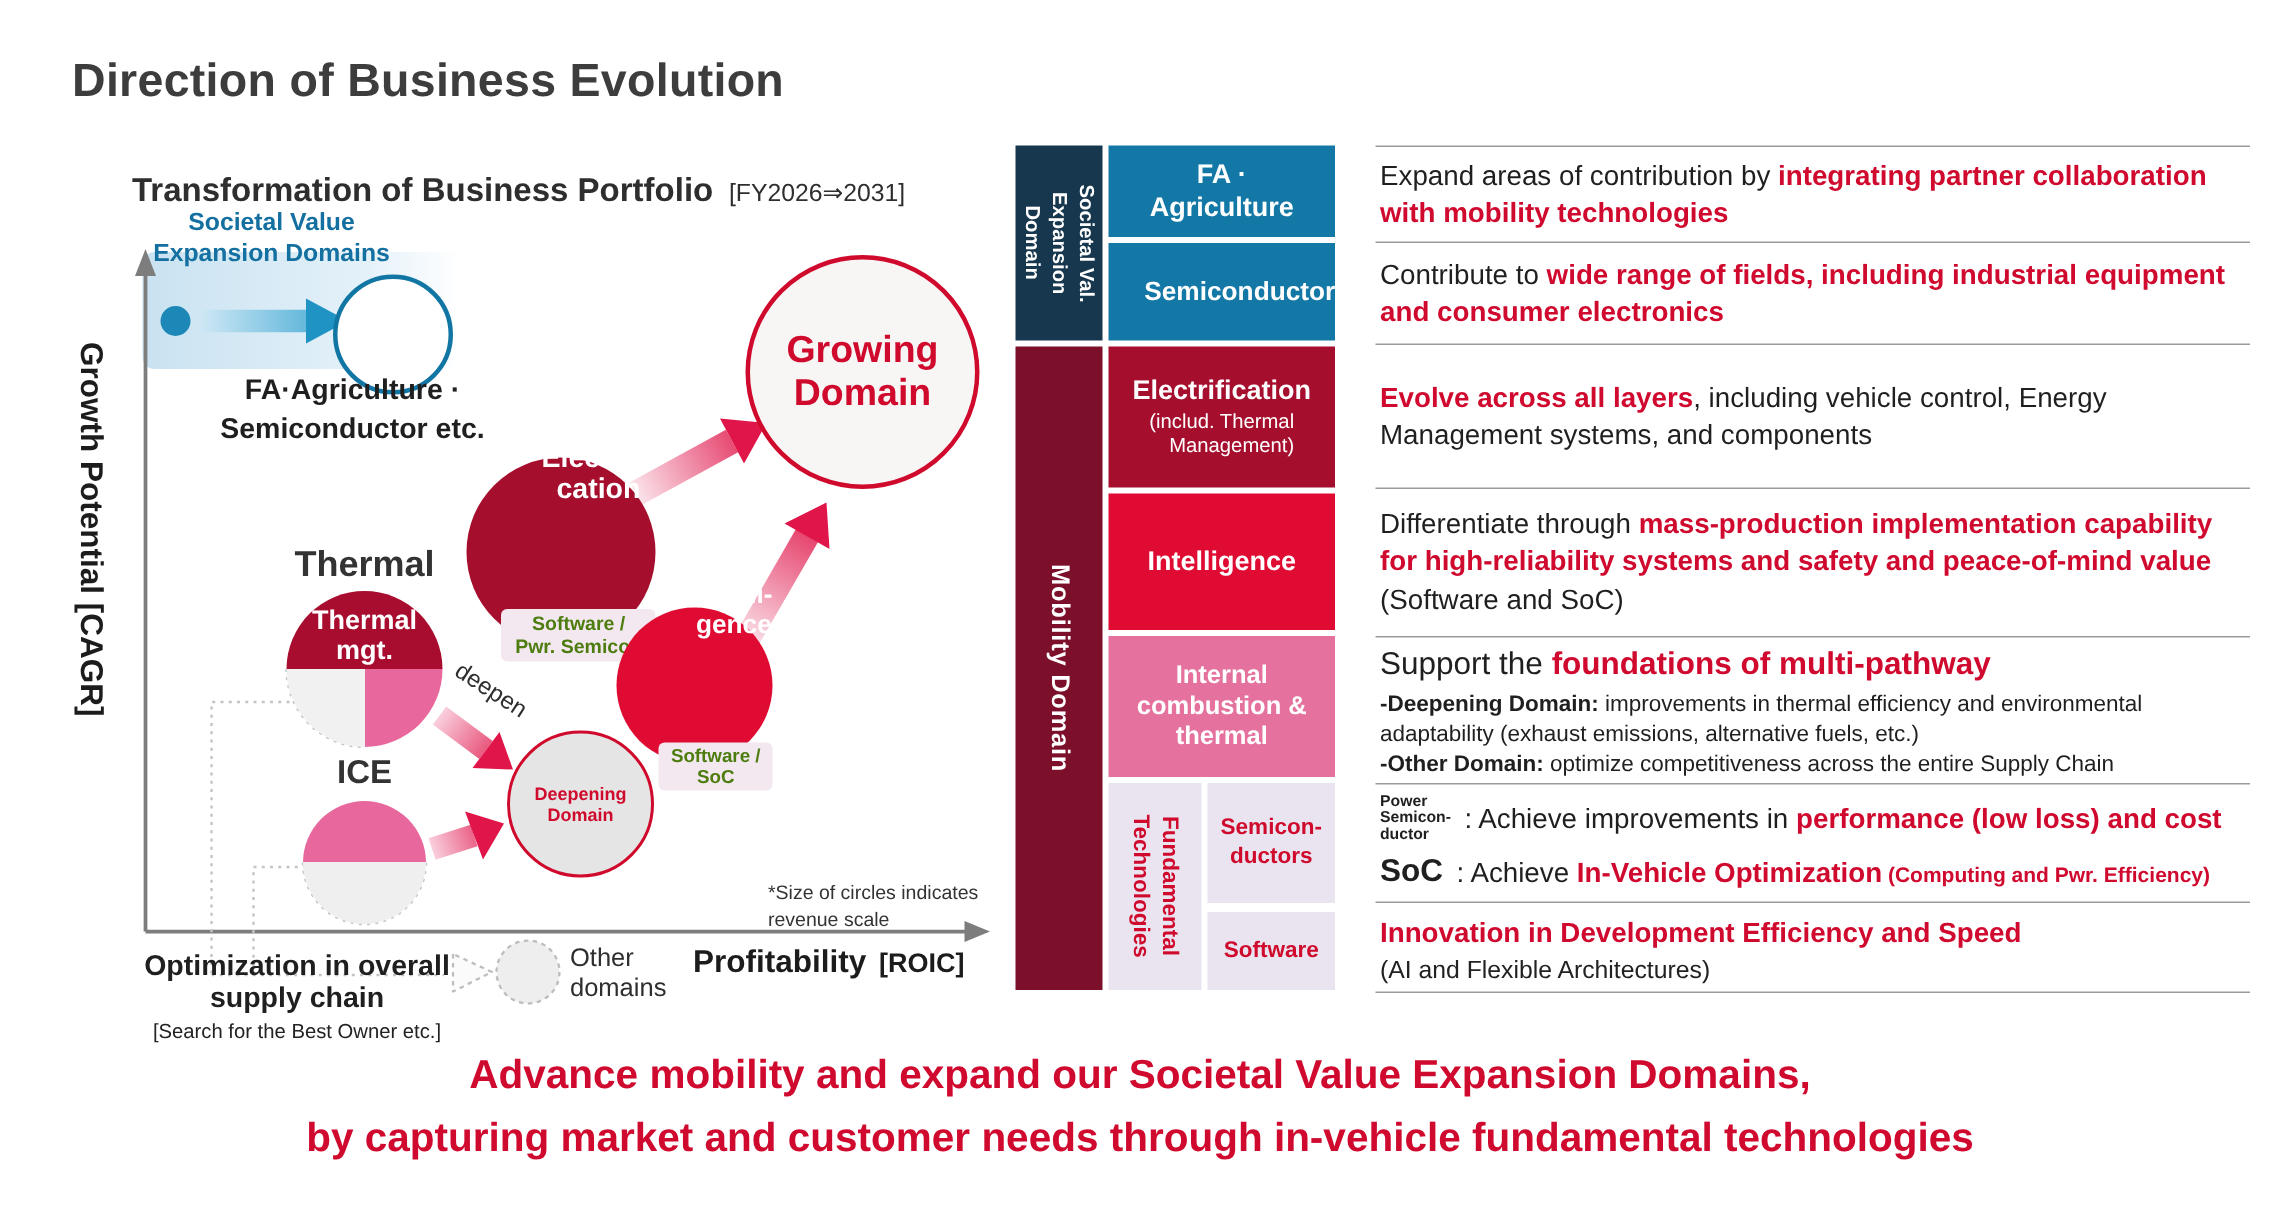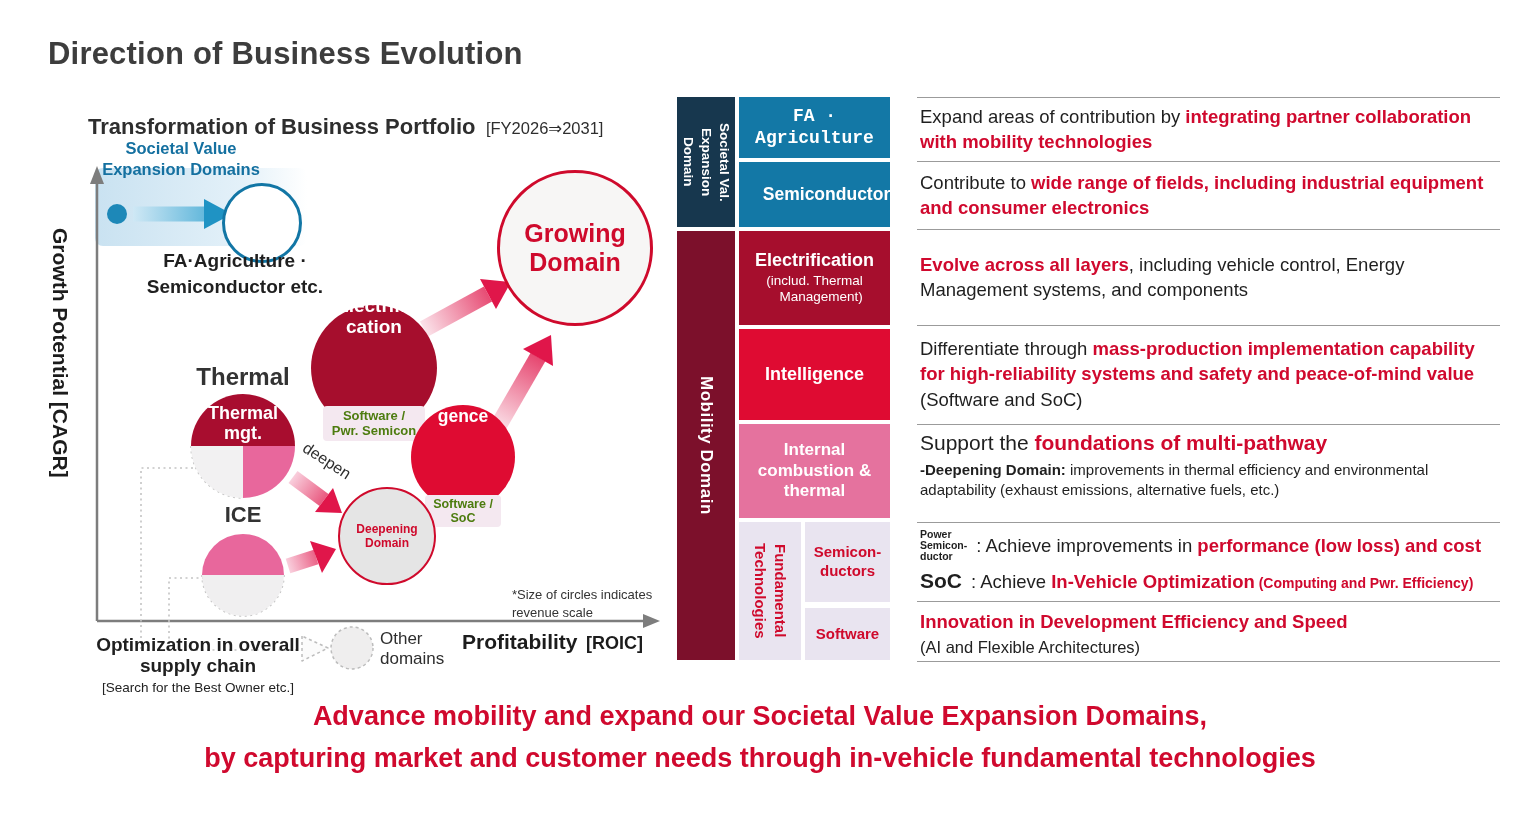--- a/index.html
+++ b/index.html
@@ -31,21 +31,21 @@
   .societal-band{left:95px;top:168px;width:212px;height:78px;border-radius:8px;
     background:linear-gradient(to right,#c9e2f1 0%,#e4f1f9 70%,rgba(244,250,253,0) 100%);}
   .societal-band-label{left:96px;top:138px;width:170px;font-size:16.5px;font-weight:700;color:var(--blueaccent);line-height:1.3;text-align:center;}
   .blue-dot{left:107px;top:204px;width:20px;height:20px;border-radius:50%;background:#1d88b8;}
   .blue-circle{left:222px;top:183px;width:80px;height:80px;border-radius:50%;background:#fff;border:3px solid #1276a5;}
   .fa-label{left:125px;top:248px;width:220px;font-size:19px;font-weight:700;color:#1f1f1f;line-height:1.38;}
 
   .growing-circle{left:497px;top:170px;width:156px;height:156px;border-radius:50%;background:#f7f6f5;border:3px solid #cf0a2c;
     display:flex;align-items:center;justify-content:center;text-align:center;font-size:25px;font-weight:700;color:#cf0a2c;line-height:1.15;}
 
-  .bubble{border-radius:50%;display:flex;flex-direction:column;align-items:center;justify-content:center;text-align:center;gap:48px;}
+  .bubble{border-radius:50%;display:flex;flex-direction:column;align-items:flex-end;justify-content:center;text-align:center;gap:48px;}
   .elec-circle{left:311px;top:305px;width:126px;height:126px;background:var(--darkred);}
   .elec-circle .cap{font-size:19px;font-weight:700;color:#fff;line-height:1.12;}
   .intel-circle{left:411px;top:405px;width:104px;height:104px;background:var(--brightred);}
   .intel-circle .cap{font-size:17.5px;font-weight:700;color:#fff;line-height:1.12;}
   .pill{margin-top:21px;background:#f4e8f0;color:#4d7c0f;font-weight:700;font-size:13px;line-height:1.12;border-radius:4px;padding:3px 9px;text-align:center;}
   .pill.small{font-size:12.5px;padding:2px 8px;}
 
   .thermal-label{left:173px;top:363px;width:140px;font-size:24px;font-weight:700;color:#333;}
   .thermal-pie{left:191px;top:394px;width:104px;height:104px;border-radius:50%;
     background:conic-gradient(from 270deg,#a80d2f 0deg 180deg,#e8679c 180deg 270deg,#f2f1f2 270deg 360deg);}
@@ -60,21 +60,21 @@
   .supply-label{left:96px;top:634px;width:204px;}
   .supply-label .main{font-size:19px;font-weight:700;color:#1f1f1f;line-height:1.12;}
   .supply-label .sub{font-size:13.5px;color:#222;margin-top:3px;}
   .other-label{left:380px;top:629px;font-size:17px;color:#2e2e2e;line-height:1.18;}
 
   
   .grp-col{color:#fff;display:flex;align-items:center;justify-content:center;writing-mode:vertical-rl;text-align:center;font-weight:700;}
   .navy-col{left:677px;top:97px;width:58px;height:130px;background:var(--navy);font-size:13.5px;line-height:1.32;}
   .maroon-col{left:677px;top:231px;width:58px;height:429px;background:var(--maroon);font-size:17px;letter-spacing:.5px;}
   .cell{left:739px;width:151px;display:flex;flex-direction:column;align-items:center;justify-content:center;text-align:center;color:#fff;}
-  .cell-fa{top:97px;height:61px;background:var(--bluecell);font-size:18px;font-weight:700;line-height:1.2;font-family:Liberation Mono, monospace;}
+  .cell-fa{top:97px;height:61px;background:var(--bluecell);font-size:18px;font-weight:700;line-height:1.2;}
   .cell-semi{top:162px;height:65px;background:var(--bluecell);font-size:17.5px;font-weight:700;padding-left:24px;}
   .cell-elec{top:231px;height:94px;background:var(--darkred);}
   .cell-elec .main{font-size:18px;font-weight:700;line-height:1.15;}
   .cell-elec .sub{font-size:13.5px;line-height:1.2;margin-top:2px;text-align:right;}
   .cell-intel{top:329px;height:91px;background:var(--brightred);font-size:18px;font-weight:700;}
   .cell-ic{top:424px;height:94px;background:var(--pink);font-size:17px;font-weight:700;line-height:1.22;}
   .fund-label{left:739px;top:522px;width:62px;height:138px;background:var(--lavender);color:#cf0a2c;
     writing-mode:vertical-rl;display:flex;align-items:center;justify-content:center;text-align:center;font-size:15px;font-weight:700;line-height:1.3;}
   .fund-sub{left:805px;width:85px;background:var(--lavender);color:#cf0a2c;font-size:15px;font-weight:700;line-height:1.25;
     display:flex;align-items:center;justify-content:center;text-align:center;}
@@ -259,20 +259,21 @@
   <div class="abs sep" style="top:661px"></div>
 
   <div class="abs drow" style="top:104px"><span>Expand areas of contribution by </span><span class="seg-r">integrating partner collaboration with mobility technologies</span></div>
   <div class="abs drow" style="top:170px"><span>Contribute to </span><span class="seg-r">wide range of fields, including industrial equipment and consumer electronics</span></div>
   <div class="abs drow" style="top:252px"><span class="seg-r">Evolve across all layers</span><span>, including vehicle control, Energy Management systems, and components</span></div>
   <div class="abs drow" style="top:336px"><span>Differentiate through </span><span class="seg-r">mass-production implementation capability for high-reliability systems and safety and peace-of-mind value</span><span> (Software and SoC)</span></div>
   <div class="abs drow" style="top:430px">
     <div class="r5-title"><span>Support the </span><span class="seg-r">foundations of multi-pathway</span></div>
     <div class="r5-items">
       <div><span class="seg-b">-Deepening Domain:</span><span> improvements in thermal efficiency and environmental adaptability (exhaust emissions, alternative fuels, etc.)</span></div>
+      <div><span class="seg-b">-Other Domain:</span><span> optimize competitiveness across the entire Supply Chain</span></div>
     </div>
   </div>
   <div class="abs drow" style="top:529px">
     <div class="r6-line">
       <div class="psc-label ml">Power
 Semicon-
 ductor</div>
       <div><span>: Achieve improvements in </span><span class="seg-r">performance (low loss) and cost</span></div>
     </div>
     <div class="r6-line" style="margin-top:5px">

